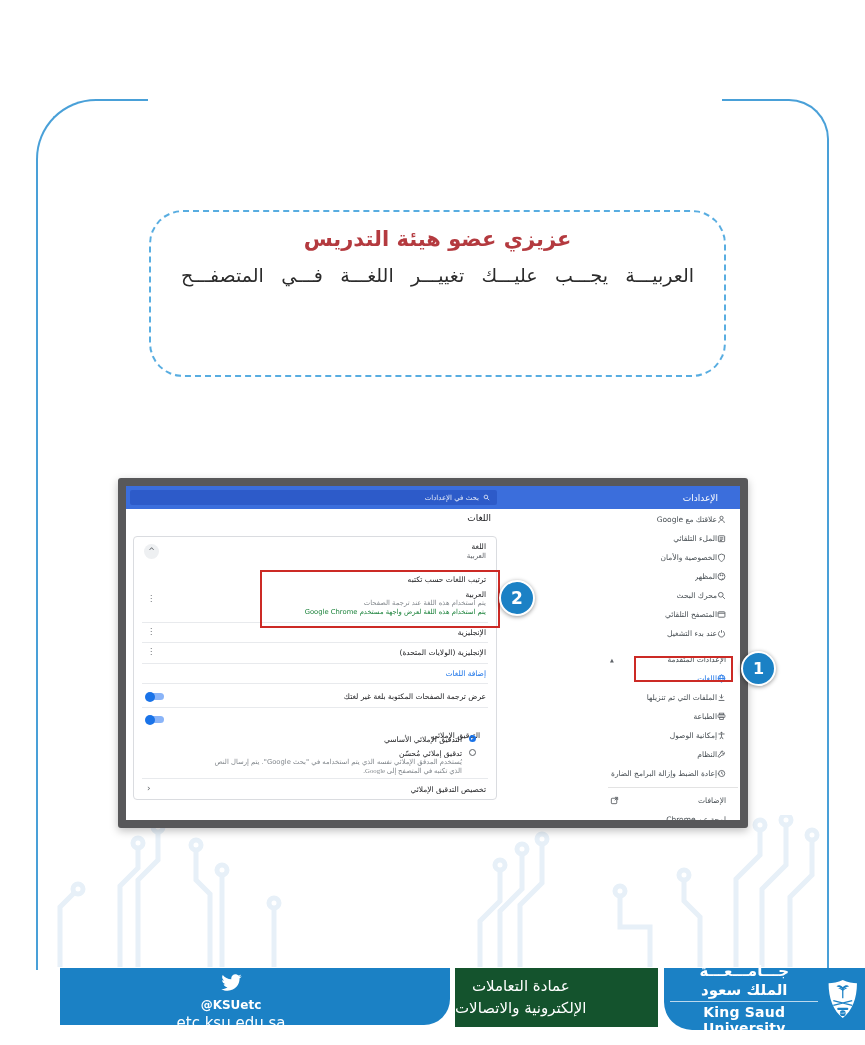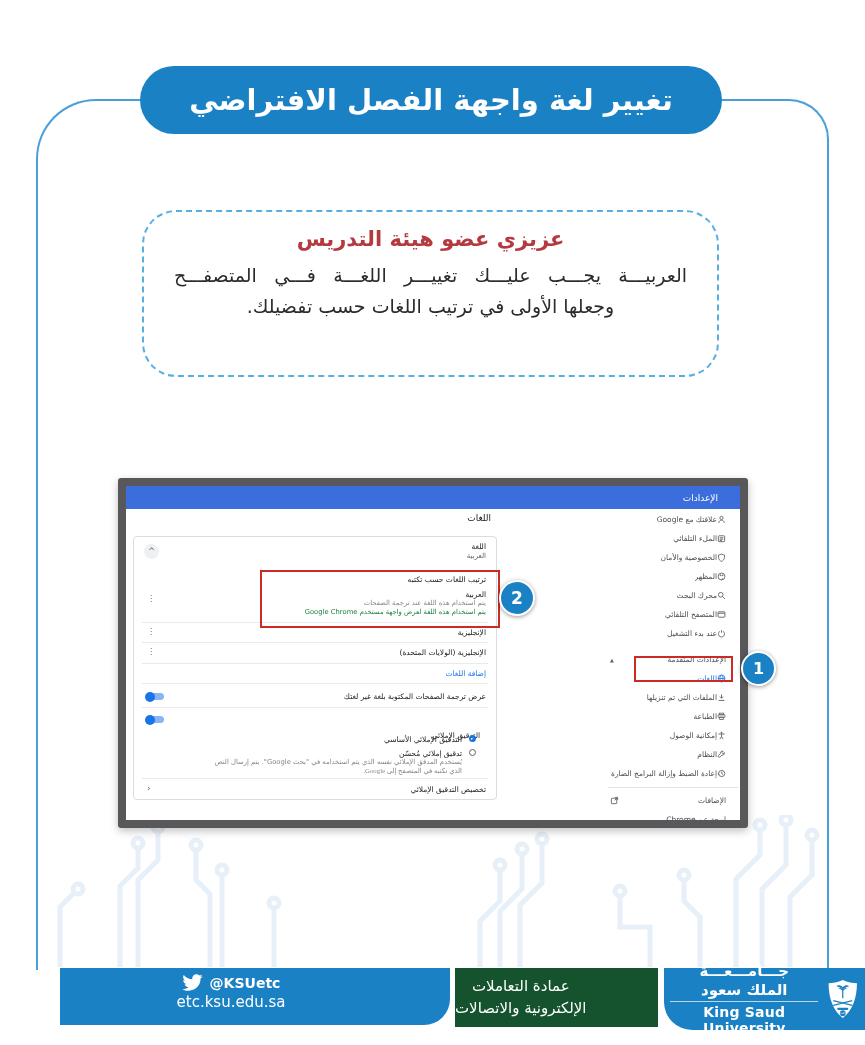--- a/index.html
+++ b/index.html
@@ -8,21 +8,21 @@
   
   .connector-left{position:absolute;left:36px;top:99px;width:110px;height:869px;
     border-left:2px solid #49a0d8;border-top:2px solid #49a0d8;border-top-left-radius:60px;z-index:1;}
   .connector-right{position:absolute;left:722px;top:99px;width:105px;height:869px;
     border-right:2px solid #49a0d8;border-top:2px solid #49a0d8;border-top-right-radius:40px;z-index:1;}
   
   .pill{position:absolute;left:140px;top:66px;width:582px;height:68px;background:#1b81c5;
     border-radius:40px;display:flex;align-items:center;justify-content:center;z-index:2;}
   .pill span{color:#fff;font-size:29px;font-weight:bold;direction:rtl;}
   
-  .note{position:absolute;left:142px;top:210px;width:577px;height:167px;border:2.5px dashed #58ade1;
+  .note{position:absolute;left:149px;top:210px;width:577px;height:167px;border:2.5px dashed #58ade1;
     border-radius:34px;box-sizing:border-box;background:#fff;text-align:center;padding-top:15px;z-index:2;}
   .note-title{color:#b43a3f;font-size:21px;font-weight:bold;direction:rtl;}
   .note-body{margin-top:9px;color:#2b2b2b;font-size:19px;line-height:31px;direction:rtl;padding:0 30px;}
   .note-body .just{text-align:justify;text-align-last:justify;}
   .note-body .cent{text-align:center;}
   
   .circuits{position:absolute;left:0;top:815px;width:865px;height:152px;z-index:0;}
   .circuits path{stroke:#e7f0f8;stroke-width:5;fill:none;}
   .circuits circle{stroke:#e7f0f8;stroke-width:5;fill:#fff;}
   
@@ -73,21 +73,21 @@
   
   .badge{position:absolute;border-radius:50%;background:#1b81c5;border:2.5px solid #fff;
     box-shadow:0 1px 4px rgba(0,0,0,.4);display:flex;align-items:center;justify-content:center;
     color:#fff;font-weight:bold;z-index:6;}
   .badge1{left:741px;top:651px;width:31px;height:31px;font-size:16px;}
   .badge2{left:499px;top:580px;width:32px;height:32px;font-size:17px;}
   
   .footer-left{position:absolute;left:60px;top:968px;width:390px;height:57px;background:#1b81c5;
     border-radius:0 0 26px 0;z-index:2;color:#fff;}
   .fl-content{position:absolute;left:66px;top:6px;width:210px;text-align:center;}
-  .fl-line1{display:flex;align-items:center;justify-content:center;gap:7px;font-size:14px;font-weight:bold;}
+  .fl-line1{display:flex;align-items:center;justify-content:center;gap:7px;font-size:12px;font-weight:bold;flex-direction:column;}
   .fl-line2{margin-top:2px;font-size:15px;}
   .footer-mid{position:absolute;left:455px;top:968px;width:203px;height:59px;background:#14532d;z-index:2;
     display:flex;align-items:center;justify-content:flex-end;text-align:center;color:#fff;font-size:15px;
     line-height:1.45;direction:rtl;}
   .footer-right{position:absolute;left:664px;top:968px;width:201px;height:62px;background:#1b81c5;
     border-radius:0 0 0 28px;z-index:2;display:flex;align-items:center;justify-content:center;gap:9px;
     color:#fff;padding:0 6px;box-sizing:border-box;}
   .fr-text{direction:rtl;text-align:center;}
   .fr-ar{font-size:15px;font-weight:bold;line-height:1.25;}
   .fr-en{font-size:14px;font-weight:bold;margin-top:2px;border-top:1px solid rgba(255,255,255,.7);
@@ -126,37 +126,40 @@
     <path d="M786 10v40l-24 24v78"></path>
       <circle cx="786" cy="5" r="5"></circle>
     <path d="M812 25v35l-22 22v70"></path>
       <circle cx="812" cy="20" r="5"></circle>
     <path d="M700 152v-50l-16-16V66"></path>
       <circle cx="684" cy="60" r="5"></circle>
     <path d="M650 152v-40h-30v-30"></path>
       <circle cx="620" cy="76" r="5"></circle>
   </svg>
 
-  <div class="pill">
-    <span>تغيير لغة واجهة الفصل الافتراضي</span>
-  </div>
 
   <div class="note">
     <div class="note-title">عزيزي عضو هيئة التدريس</div>
     <div class="note-body">
       <div class="just">العربيـــة يجـــب عليـــك تغييـــر اللغـــة فـــي المتصفـــح</div>
-      <div class="cent">وجعلها الأولى في ترتيب اللغات حسب تفضيلك.</div>
     </div>
   </div>
 
   <div class="frame">
     <div class="window">
 
       <div class="topbar">
         <span class="topbar-title">الإعدادات</span>
+        <div class="searchbox">
+          <svg width="7" height="7" viewBox="0 0 10 10">
+            <circle cx="4.2" cy="4.2" r="2.6" fill="none" stroke="#fff" stroke-width="1"></circle>
+            <path d="M6.2 6.2 8.8 8.8" stroke="#fff" stroke-width="1"></path>
+          </svg>
+          <span>بحث في الإعدادات</span>
+        </div>
       </div>
 
       <div class="sidebar">
         <div class="sb-item">
           <svg width="9" height="9" viewBox="0 0 10 10" fill="none" stroke="#5f6368" stroke-width="1">
               <circle cx="5" cy="3.2" r="1.8"></circle>
               <path d="M1.8 8.8c.4-2 1.7-3 3.2-3s2.8 1 3.2 3"></path>
             </svg>
           <span class="sb-label">علاقتك مع Google</span>
         </div>

